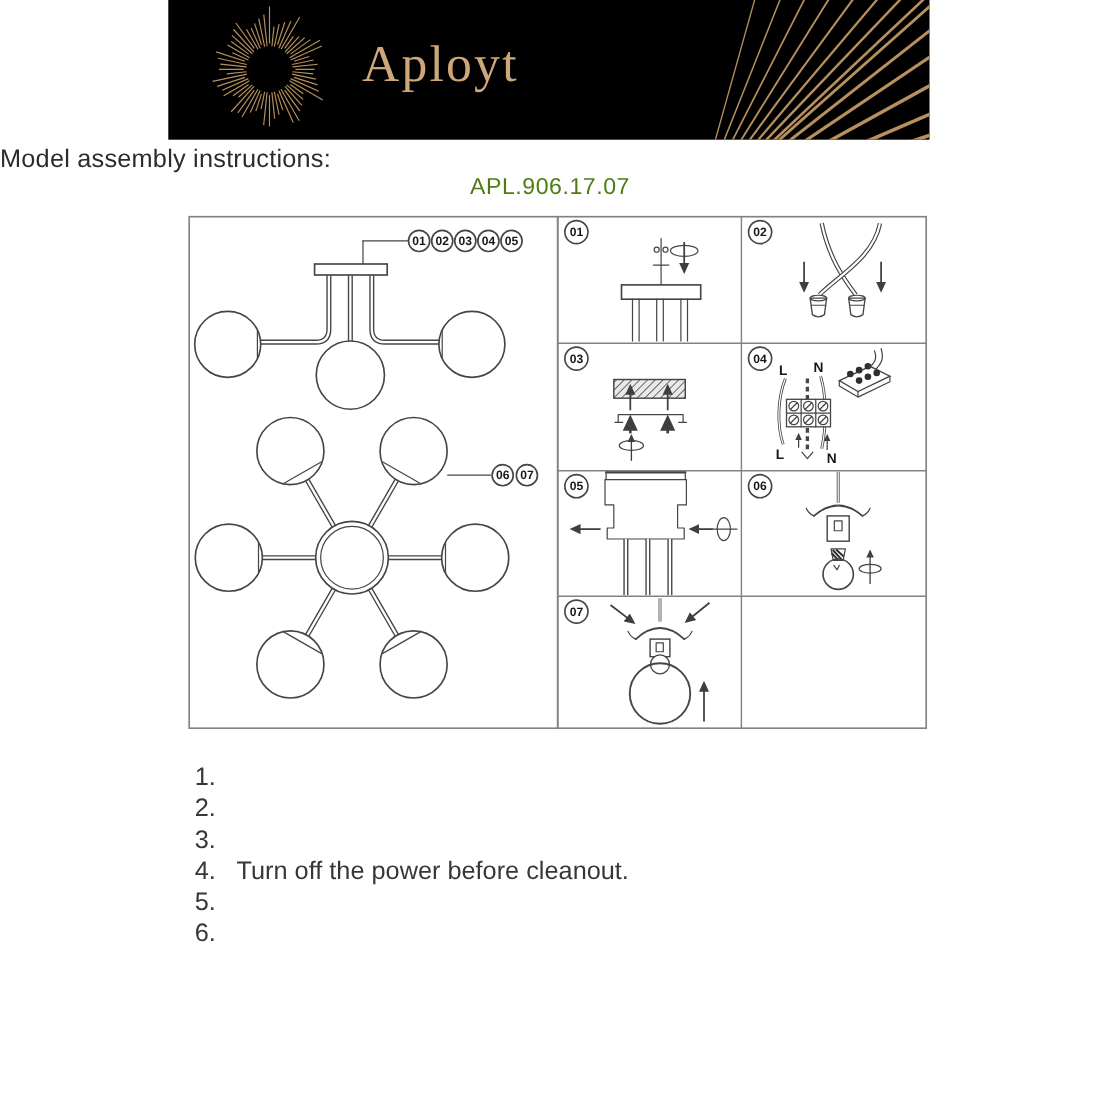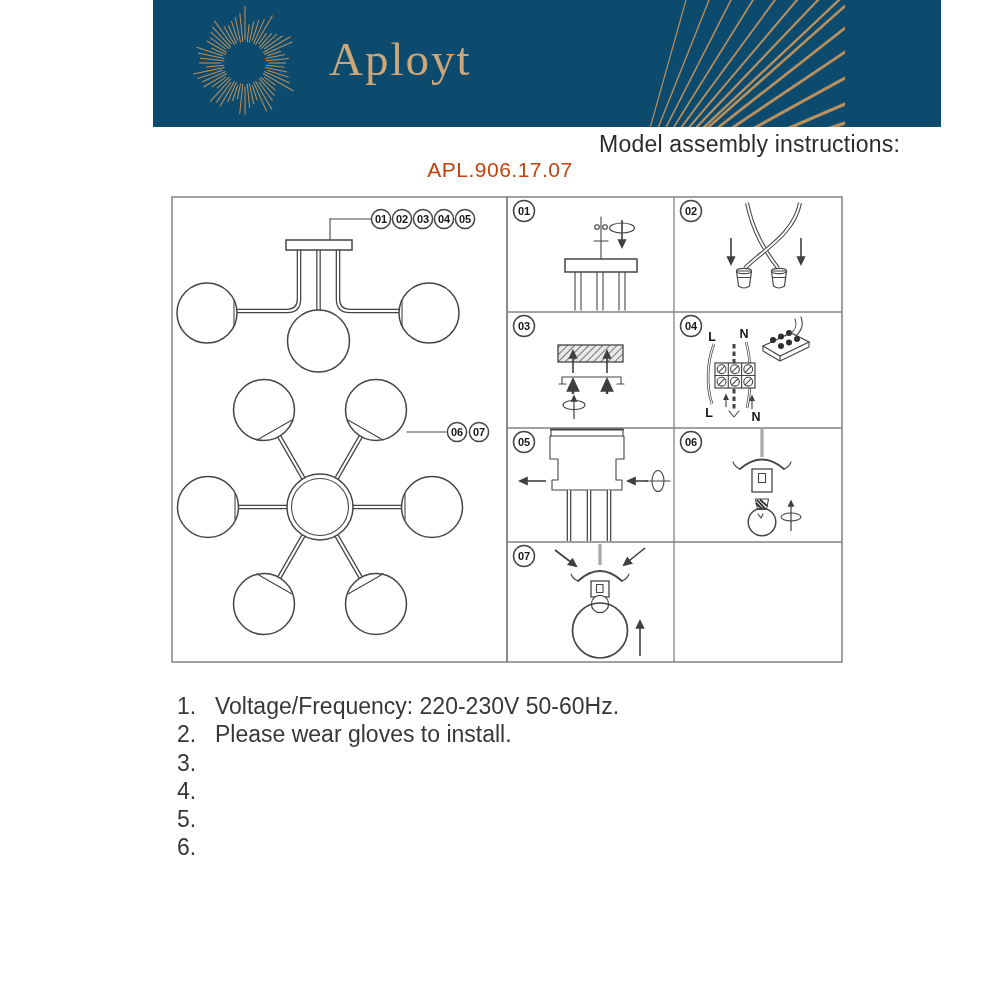--- a/index.html
+++ b/index.html
@@ -1,25 +1,25 @@
 <!DOCTYPE html>
 <html><head>
 <meta charset="utf-8">
 <style>
   html,body{margin:0;padding:0;background:#fff;}
   .page{position:relative;width:1000px;height:1000px;background:#ffffff;overflow:hidden;
         font-family:"Liberation Sans",sans-serif;}
-  .banner{position:absolute;left:153px;top:0;width:788px;height:127px;background:#0c4a6e;overflow:hidden;}
+  .banner{position:absolute;left:153px;top:0;width:692px;height:127px;background:#000000;overflow:hidden;}
   .banner svg{position:absolute;left:0;top:0;}
   .brand{position:absolute;left:176px;top:32px;font-family:"Liberation Serif",serif;
          font-size:47px;font-weight:400;letter-spacing:2px;color:#cda77a;}
-  .title{position:absolute;left:0;top:131px;width:900px;text-align:right;
+  .title{position:absolute;left:0;top:131px;width:900px;text-align:left;
          font-size:23px;color:#2b2b2b;letter-spacing:.2px;}
   .model{position:absolute;left:0;top:158px;width:1000px;text-align:center;
-         font-size:21px;color:#c2410c;letter-spacing:.5px;}
+         font-size:21px;color:#4d7c0f;letter-spacing:.5px;}
   .diagram{position:absolute;left:150px;top:190px;}
   .ilist{position:absolute;left:177px;top:692px;width:680px;font-size:23px;color:#373737;}
   .ilist .row{display:flex;line-height:28.3px;}
   .ilist .num{width:38px;flex:0 0 38px;}
   
   .d-ln{stroke:#454545;stroke-width:1.5;fill:none;stroke-linecap:round;stroke-linejoin:round}
   .d-thin{stroke-width:1.1}
   .rod{stroke:#454545;stroke-width:4.6;fill:none;stroke-linecap:butt}
   .rodw{stroke:#fff;stroke-width:2.1;fill:none;stroke-linecap:butt}
   .wire{stroke:#454545;stroke-width:2.6;fill:none;stroke-linecap:butt}
@@ -358,31 +358,30 @@
       <text x="691" y="326" dy="3.9" text-anchor="middle" class="stepnum">04</text>
       <text x="524" y="442" dy="3.9" text-anchor="middle" class="stepnum">05</text>
       <text x="691" y="442" dy="3.9" text-anchor="middle" class="stepnum">06</text>
       <text x="524" y="556" dy="3.9" text-anchor="middle" class="stepnum">07</text>
     </g>
   </svg>
 
   <div class="ilist">
     <div class="row">
       <span class="num">1.</span>
-      <span>Voltage/Frequency: 220-230V 50-60Hz.</span>
     </div>
     <div class="row">
       <span class="num">2.</span>
-      <span>Please wear gloves to install.</span>
     </div>
     <div class="row">
       <span class="num">3.</span>
     </div>
     <div class="row">
       <span class="num">4.</span>
+      <span>Turn off the power before cleanout.</span>
     </div>
     <div class="row">
       <span class="num">5.</span>
     </div>
     <div class="row">
       <span class="num">6.</span>
     </div>
   </div>
 </div>
 

